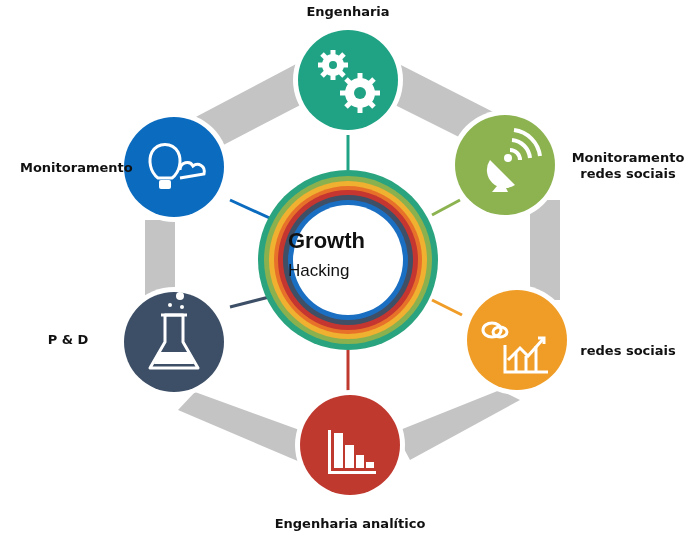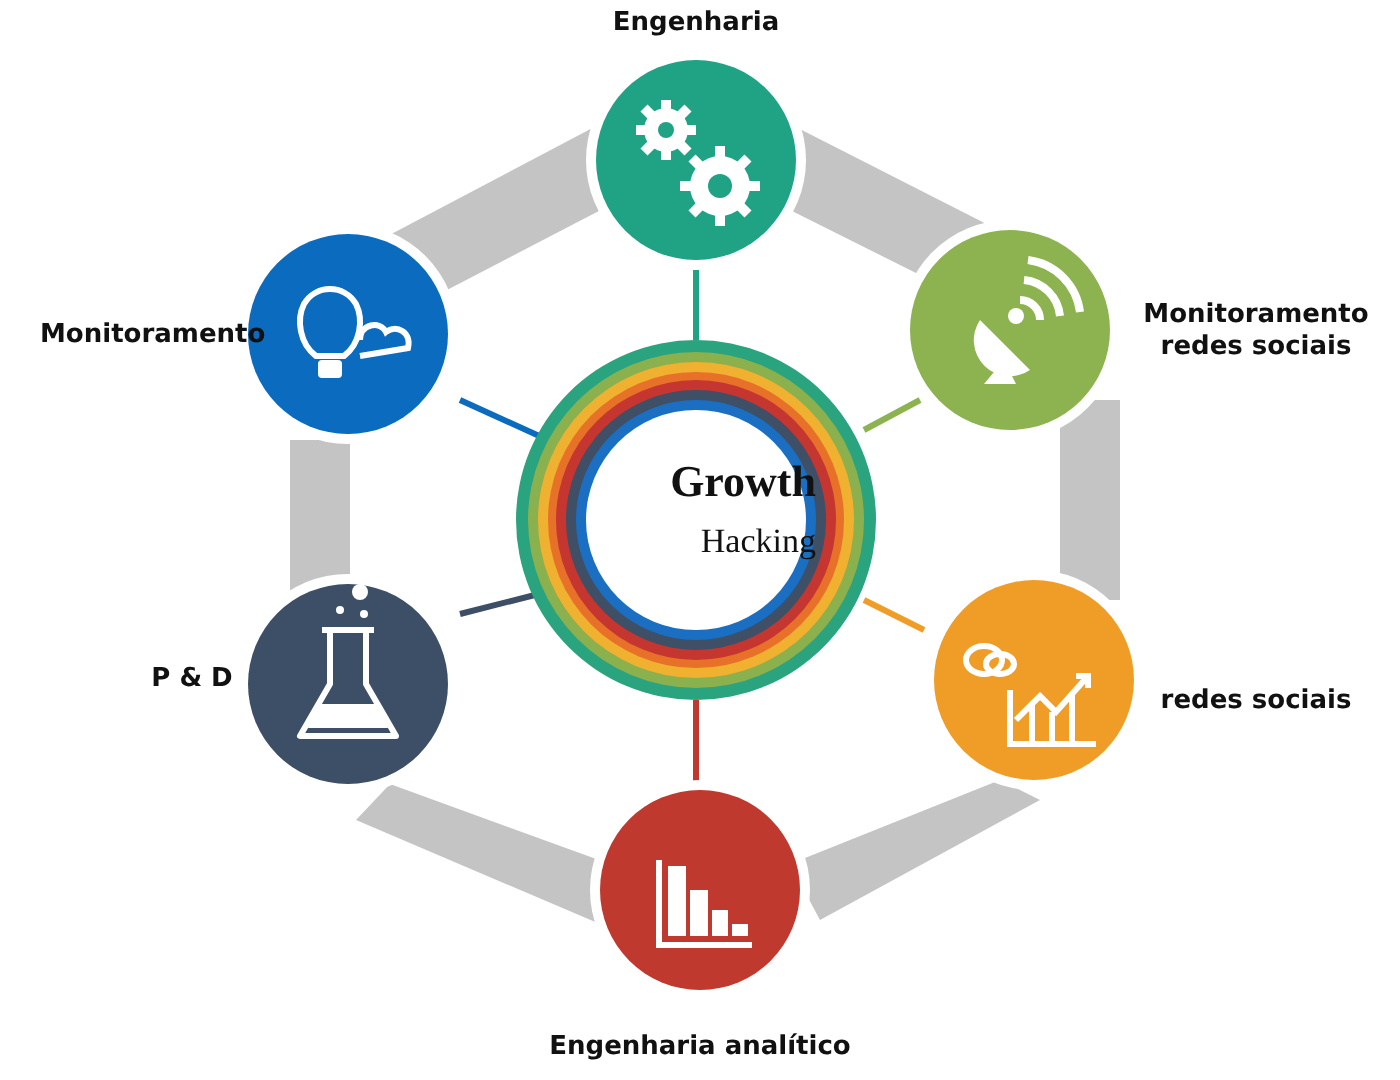--- a/index.html
+++ b/index.html
@@ -1,19 +1,19 @@
 <!DOCTYPE html>
 <html><head>
   <meta charset="utf-8">
   <style>
     html, body { margin: 0; padding: 0; background: #ffffff; }
     body { width: 700px; height: 540px; position: relative; overflow: hidden; font-family: "DejaVu Sans", sans-serif; }
     svg.diagram { position: absolute; left: 0; top: 0; }
     .label { position: absolute; font-family: "DejaVu Sans", sans-serif; font-weight: bold; font-size: 13px; color: #111; text-align: center; line-height: 16px; white-space: nowrap; }
-    .center-text { position: absolute; left: 288px; top: 226px; width: 120px; text-align: right; font-family: Liberation Serif, serif; color: #111; }
+    .center-text { position: absolute; left: 288px; top: 226px; width: 120px; text-align: left; font-family: Liberation Sans, sans-serif; color: #111; }
     .center-text .t1 { font-size: 22px; font-weight: bold; line-height: 30px; }
     .center-text .t2 { font-size: 17px; line-height: 30px; }
   </style>
 </head>
 <body>
 
 <svg class="diagram" width="700" height="540" viewBox="0 0 700 540">
 
   <g fill="#c4c4c4">
     <polygon points="190,120 300,62 310,100 210,152"></polygon>
@@ -143,15 +143,15 @@
   <div>Monitoramento</div>
   <div>redes sociais</div>
 </div>
 
 <div class="label" style="left:578px; top:343px; width:100px;">
   <div>redes sociais</div>
 </div>
 
 <div class="label" style="left:262px; top:516px; width:176px;">Engenharia analítico</div>
 
-<div class="label" style="left:66px; top:332px; width:60px;">P &amp; D</div>
+<div class="label" style="left:38px; top:332px; width:60px;">P &amp; D</div>
 
 <div class="label" style="left:20px; top:160px; width:100px;">Monitoramento</div>
 
 </body></html>

